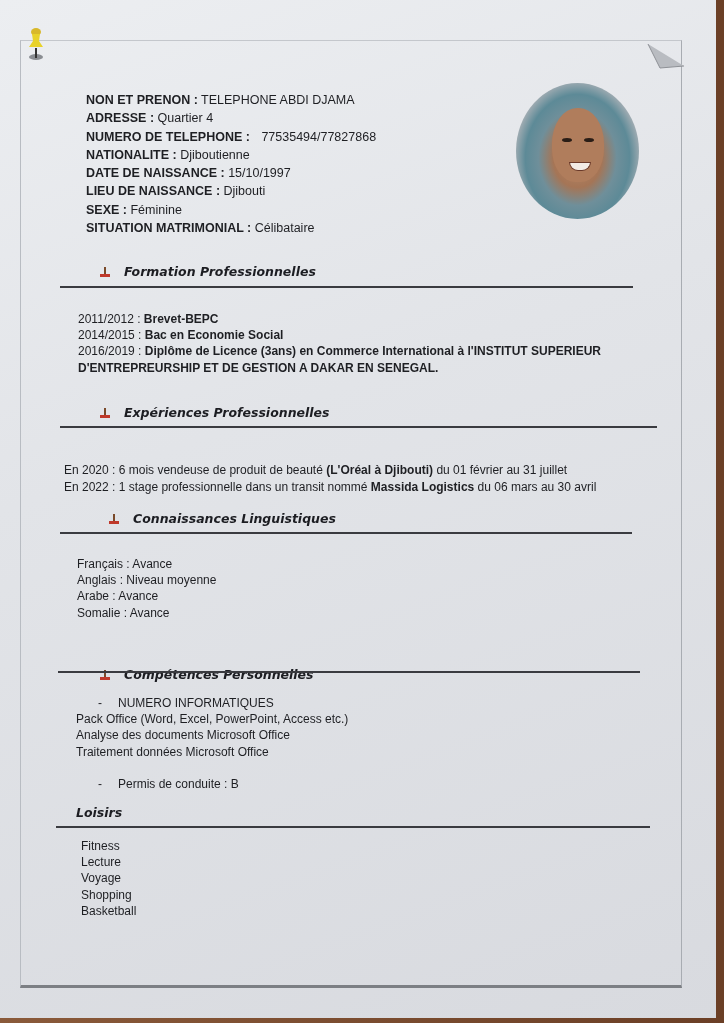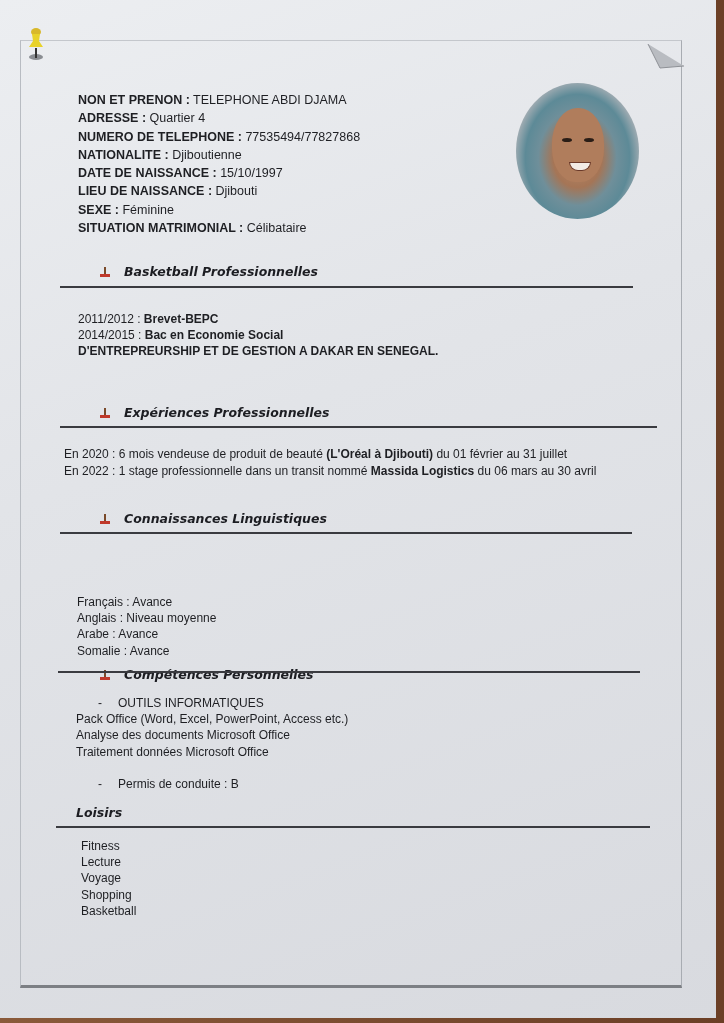--- a/index.html
+++ b/index.html
@@ -25,21 +25,21 @@
     overflow: hidden;
   }
   .photo .face {
     position: absolute; left: 36px; top: 25px; width: 52px; height: 74px; border-radius: 48% 48% 45% 45%;
     background: #b07d5c;
   }
   .photo .eye { position: absolute; top: 55px; width: 10px; height: 4px; border-radius: 50%; background: #2a1d16; }
   .photo .smile { position: absolute; left: 53px; top: 79px; width: 20px; height: 7px; border-radius: 0 0 10px 10px; background: #f2ece6; border: 1px solid #6a3a2a; }
   .ident { position: absolute; left: 78px; top: 91px; font-size: 12.5px; line-height: 18.3px; color: #1e1f23; }
   .ident .row { white-space: nowrap; }
-  .ident b { font-weight: bold; }
+  .ident b { font-weight: bold; margin-left: 8px; }
   .section-head {
     position: absolute; font-family: "DejaVu Sans", sans-serif; font-style: italic; font-weight: bold;
     font-size: 12.5px; color: #1c1d22; white-space: nowrap;
   }
   .section-head .ico { display: inline-block; width: 10px; height: 10px; margin-right: 14px; vertical-align: -1px; position: relative; }
   .section-head .ico::before { content: ""; position: absolute; left: 4px; top: 0; width: 2px; height: 9px; background: #7a4a2a; }
   .section-head .ico::after { content: ""; position: absolute; left: 0; top: 7px; width: 10px; height: 3px; background: #c0392b; }
   .rule { position: absolute; height: 1.5px; background: #3a3b40; }
   .block { position: absolute; font-size: 12px; line-height: 16.2px; color: #1e1f23; white-space: nowrap; }
   .block b { font-weight: bold; }
@@ -74,48 +74,49 @@
   <div class="row"><b>NON ET PRENON :</b><span> TELEPHONE ABDI DJAMA</span></div>
   <div class="row"><b>ADRESSE :</b><span> Quartier 4</span></div>
   <div class="row"><b>NUMERO DE TELEPHONE :</b><b style="font-weight:normal"> 77535494/77827868</b></div>
   <div class="row"><b>NATIONALITE :</b><span> Djiboutienne</span></div>
   <div class="row"><b>DATE DE NAISSANCE :</b><span> 15/10/1997</span></div>
   <div class="row"><b>LIEU DE NAISSANCE :</b><span> Djibouti</span></div>
   <div class="row"><b>SEXE :</b><span> Féminine</span></div>
   <div class="row"><b>SITUATION MATRIMONIAL :</b><span> Célibataire</span></div>
 </div>
 
-<div class="section-head" style="left:100px; top:264px;"><span class="ico"></span><span>Basketball Professionnelles</span></div>
+<div class="section-head" style="left:100px; top:264px;"><span class="ico"></span><span>Formation Professionnelles</span></div>
 <div class="rule" style="left:60px; top:286px; width:573px;"></div>
 <div class="block" style="left:78px; top:311px;">
   <div><span>2011/2012 : </span><b>Brevet-BEPC</b></div>
   <div><span>2014/2015 : </span><b>Bac en Economie Social</b></div>
+  <div><span>2016/2019 : </span><b>Diplôme de Licence (3ans) en Commerce International à l'INSTITUT SUPERIEUR</b></div>
   <div><b>D'ENTREPREURSHIP ET DE GESTION  A DAKAR EN SENEGAL.</b></div>
 </div>
 
 <div class="section-head" style="left:100px; top:405px;"><span class="ico"></span><span>Expériences Professionnelles</span></div>
 <div class="rule" style="left:60px; top:426px; width:597px;"></div>
-<div class="block" style="left:64px; top:446px; line-height:17px;">
+<div class="block" style="left:64px; top:462px; line-height:17px;">
   <div><span>En 2020 : 6 mois vendeuse de produit de beauté </span><b>(L'Oréal à Djibouti)</b><span> du 01 février au 31 juillet</span></div>
   <div><span>En 2022 : 1 stage professionnelle dans un transit nommé </span><b>Massida Logistics</b><span> du 06 mars au 30 avril</span></div>
 </div>
 
-<div class="section-head" style="left:100px; top:511px;text-align:center;"><span class="ico"></span><span>Connaissances Linguistiques</span></div>
+<div class="section-head" style="left:109px; top:511px;text-align:center;"><span class="ico"></span><span>Connaissances Linguistiques</span></div>
 <div class="rule" style="left:60px; top:532px; width:572px;"></div>
-<div class="block" style="left:77px; top:556px;margin-top:38px;">
+<div class="block" style="left:77px; top:556px;">
   <div>Français : Avance</div>
   <div>Anglais : Niveau moyenne</div>
   <div>Arabe : Avance</div>
   <div>Somalie : Avance</div>
 </div>
 
 <div class="section-head" style="left:100px; top:647px;margin-top:20px;"><span class="ico"></span><span>Compétences Personnelles</span></div>
 <div class="rule" style="left:58px; top:671px; width:582px;"></div>
 <div class="block" style="left:76px; top:695px;">
-  <div><span class="dash">-</span><span>OUTILS INFORMATIQUES</span></div>
+  <div><span class="dash">-</span><span>NUMERO INFORMATIQUES</span></div>
   <div>Pack Office (Word, Excel, PowerPoint, Access etc.)</div>
   <div>Analyse des documents Microsoft Office</div>
   <div>Traitement données Microsoft Office</div>
   <div style="height:16px"></div>
   <div><span class="dash">-</span><span>Permis de conduite : B</span></div>
 </div>
 
 <div class="section-head" style="left:76px; top:805px;"><span>Loisirs</span></div>
 <div class="rule" style="left:56px; top:826px; width:594px;"></div>
 <div class="block" style="left:81px; top:838px;">

